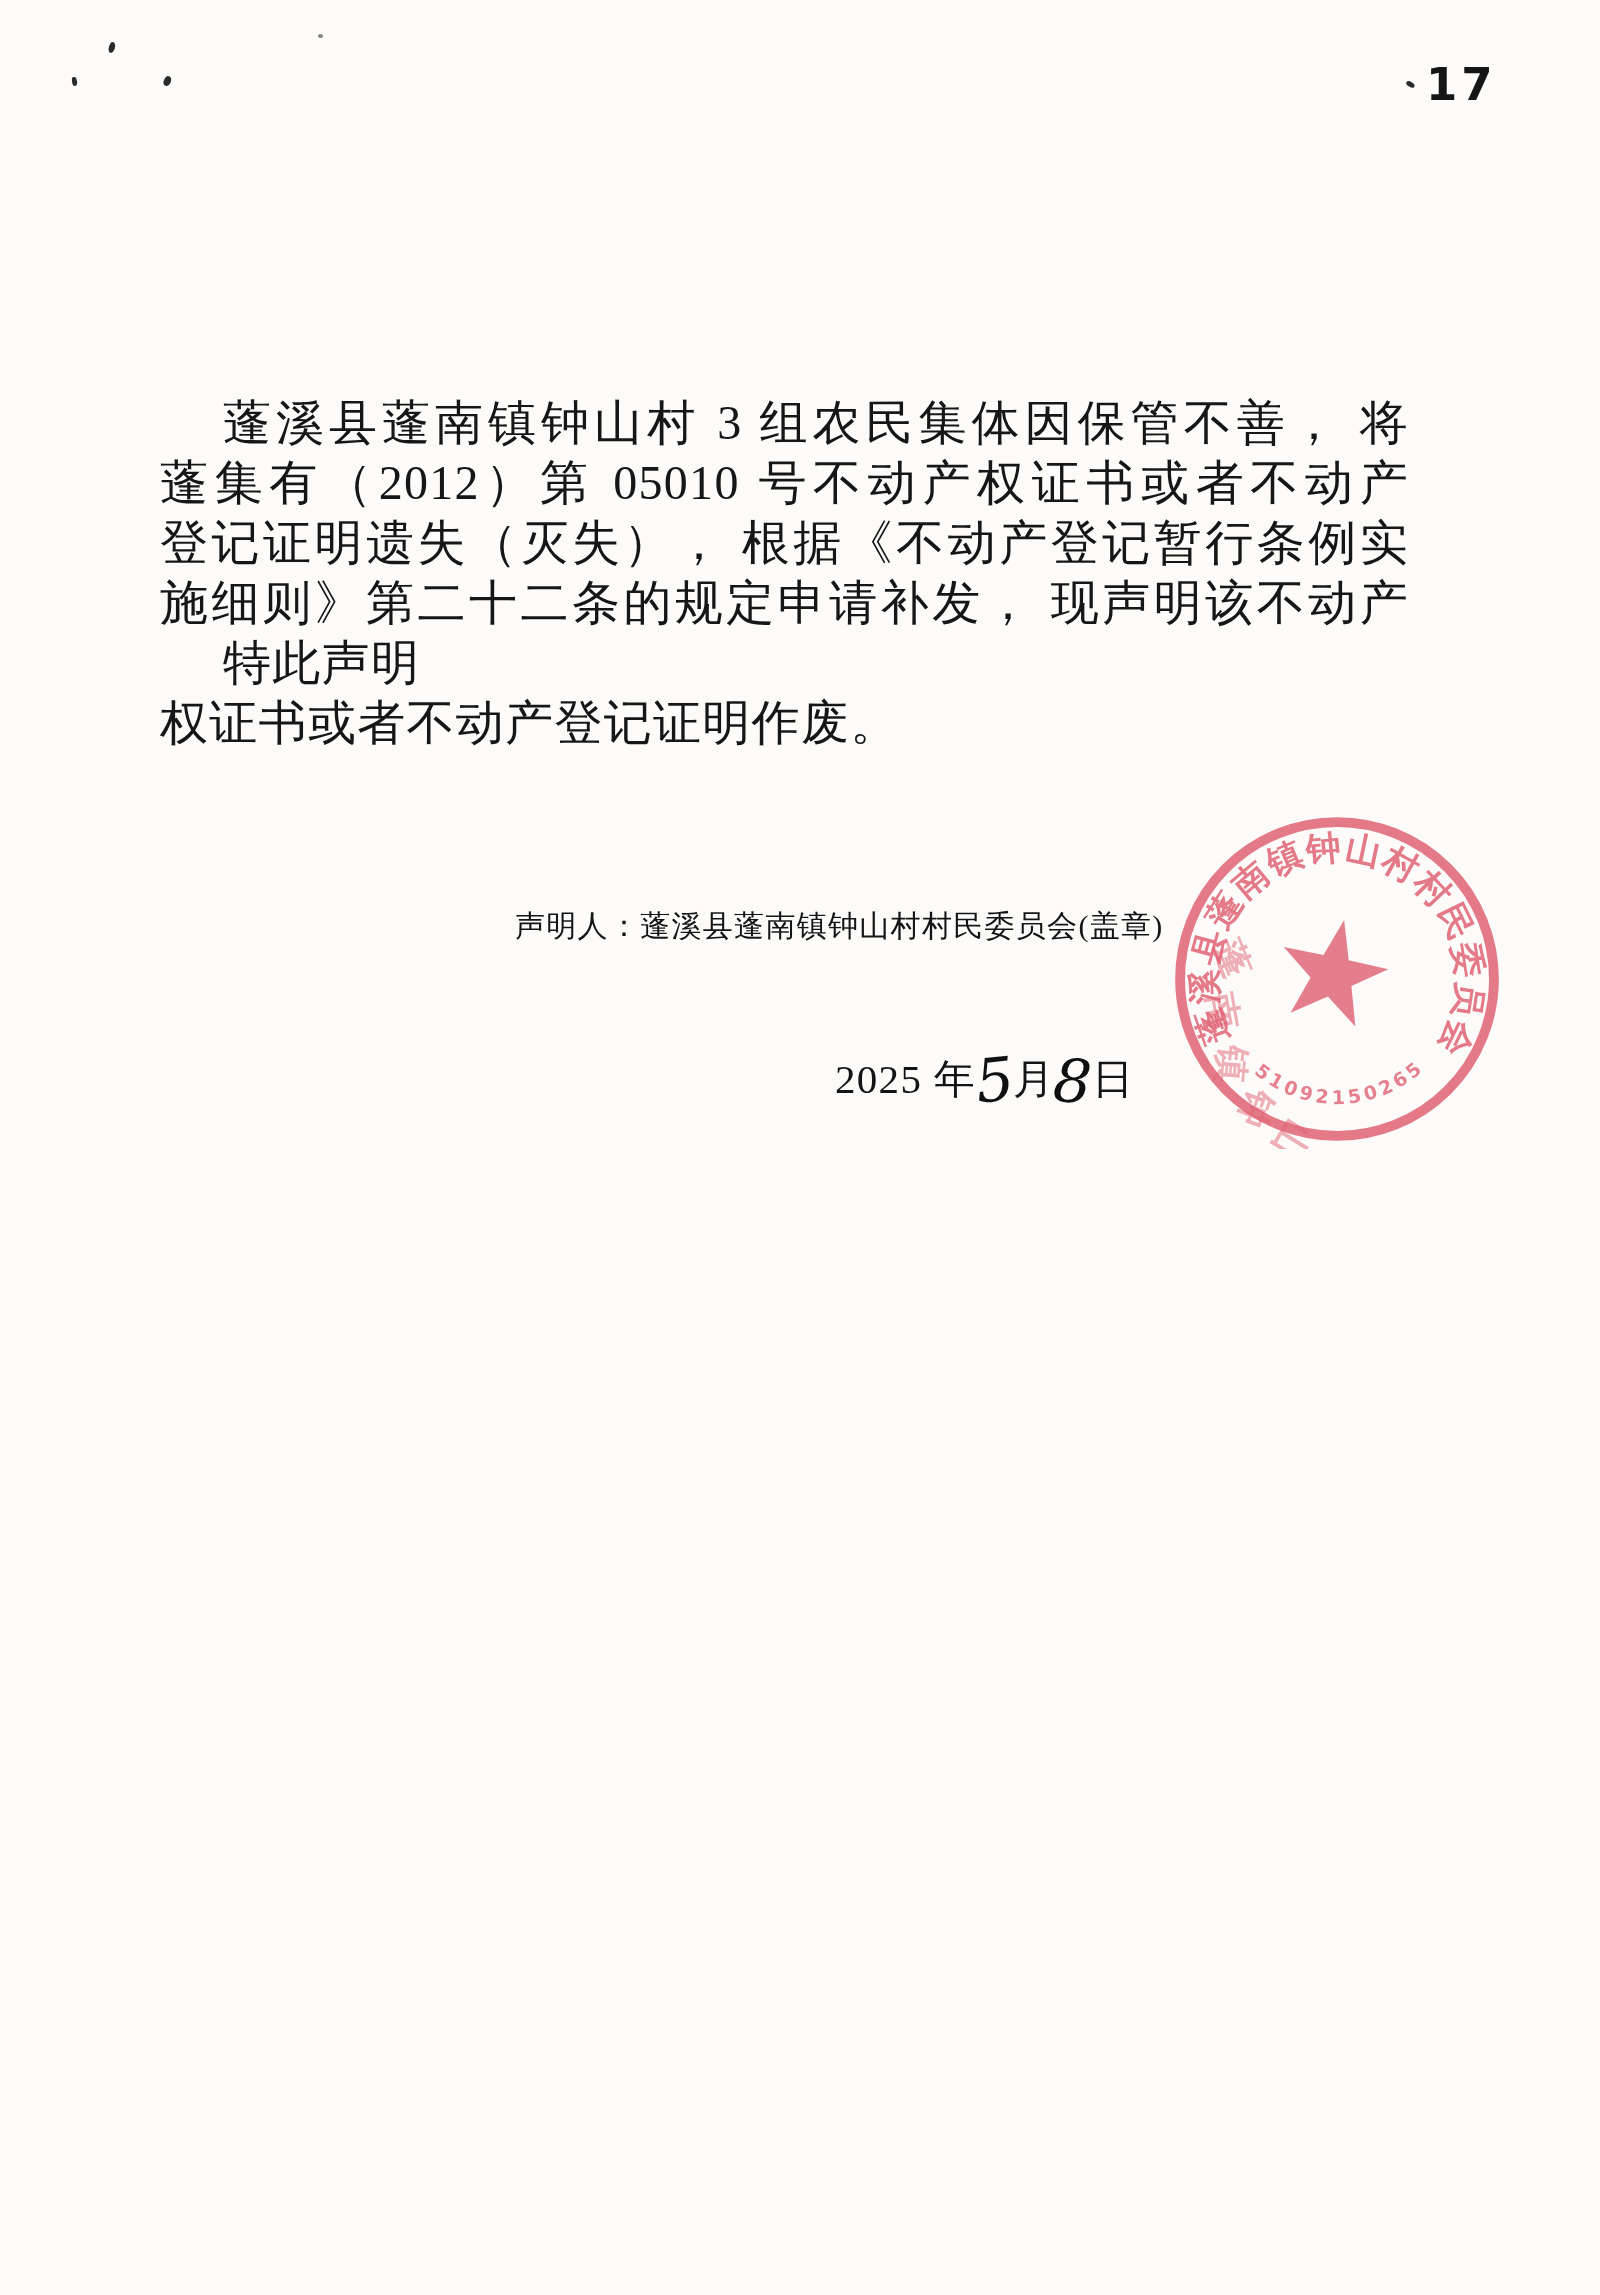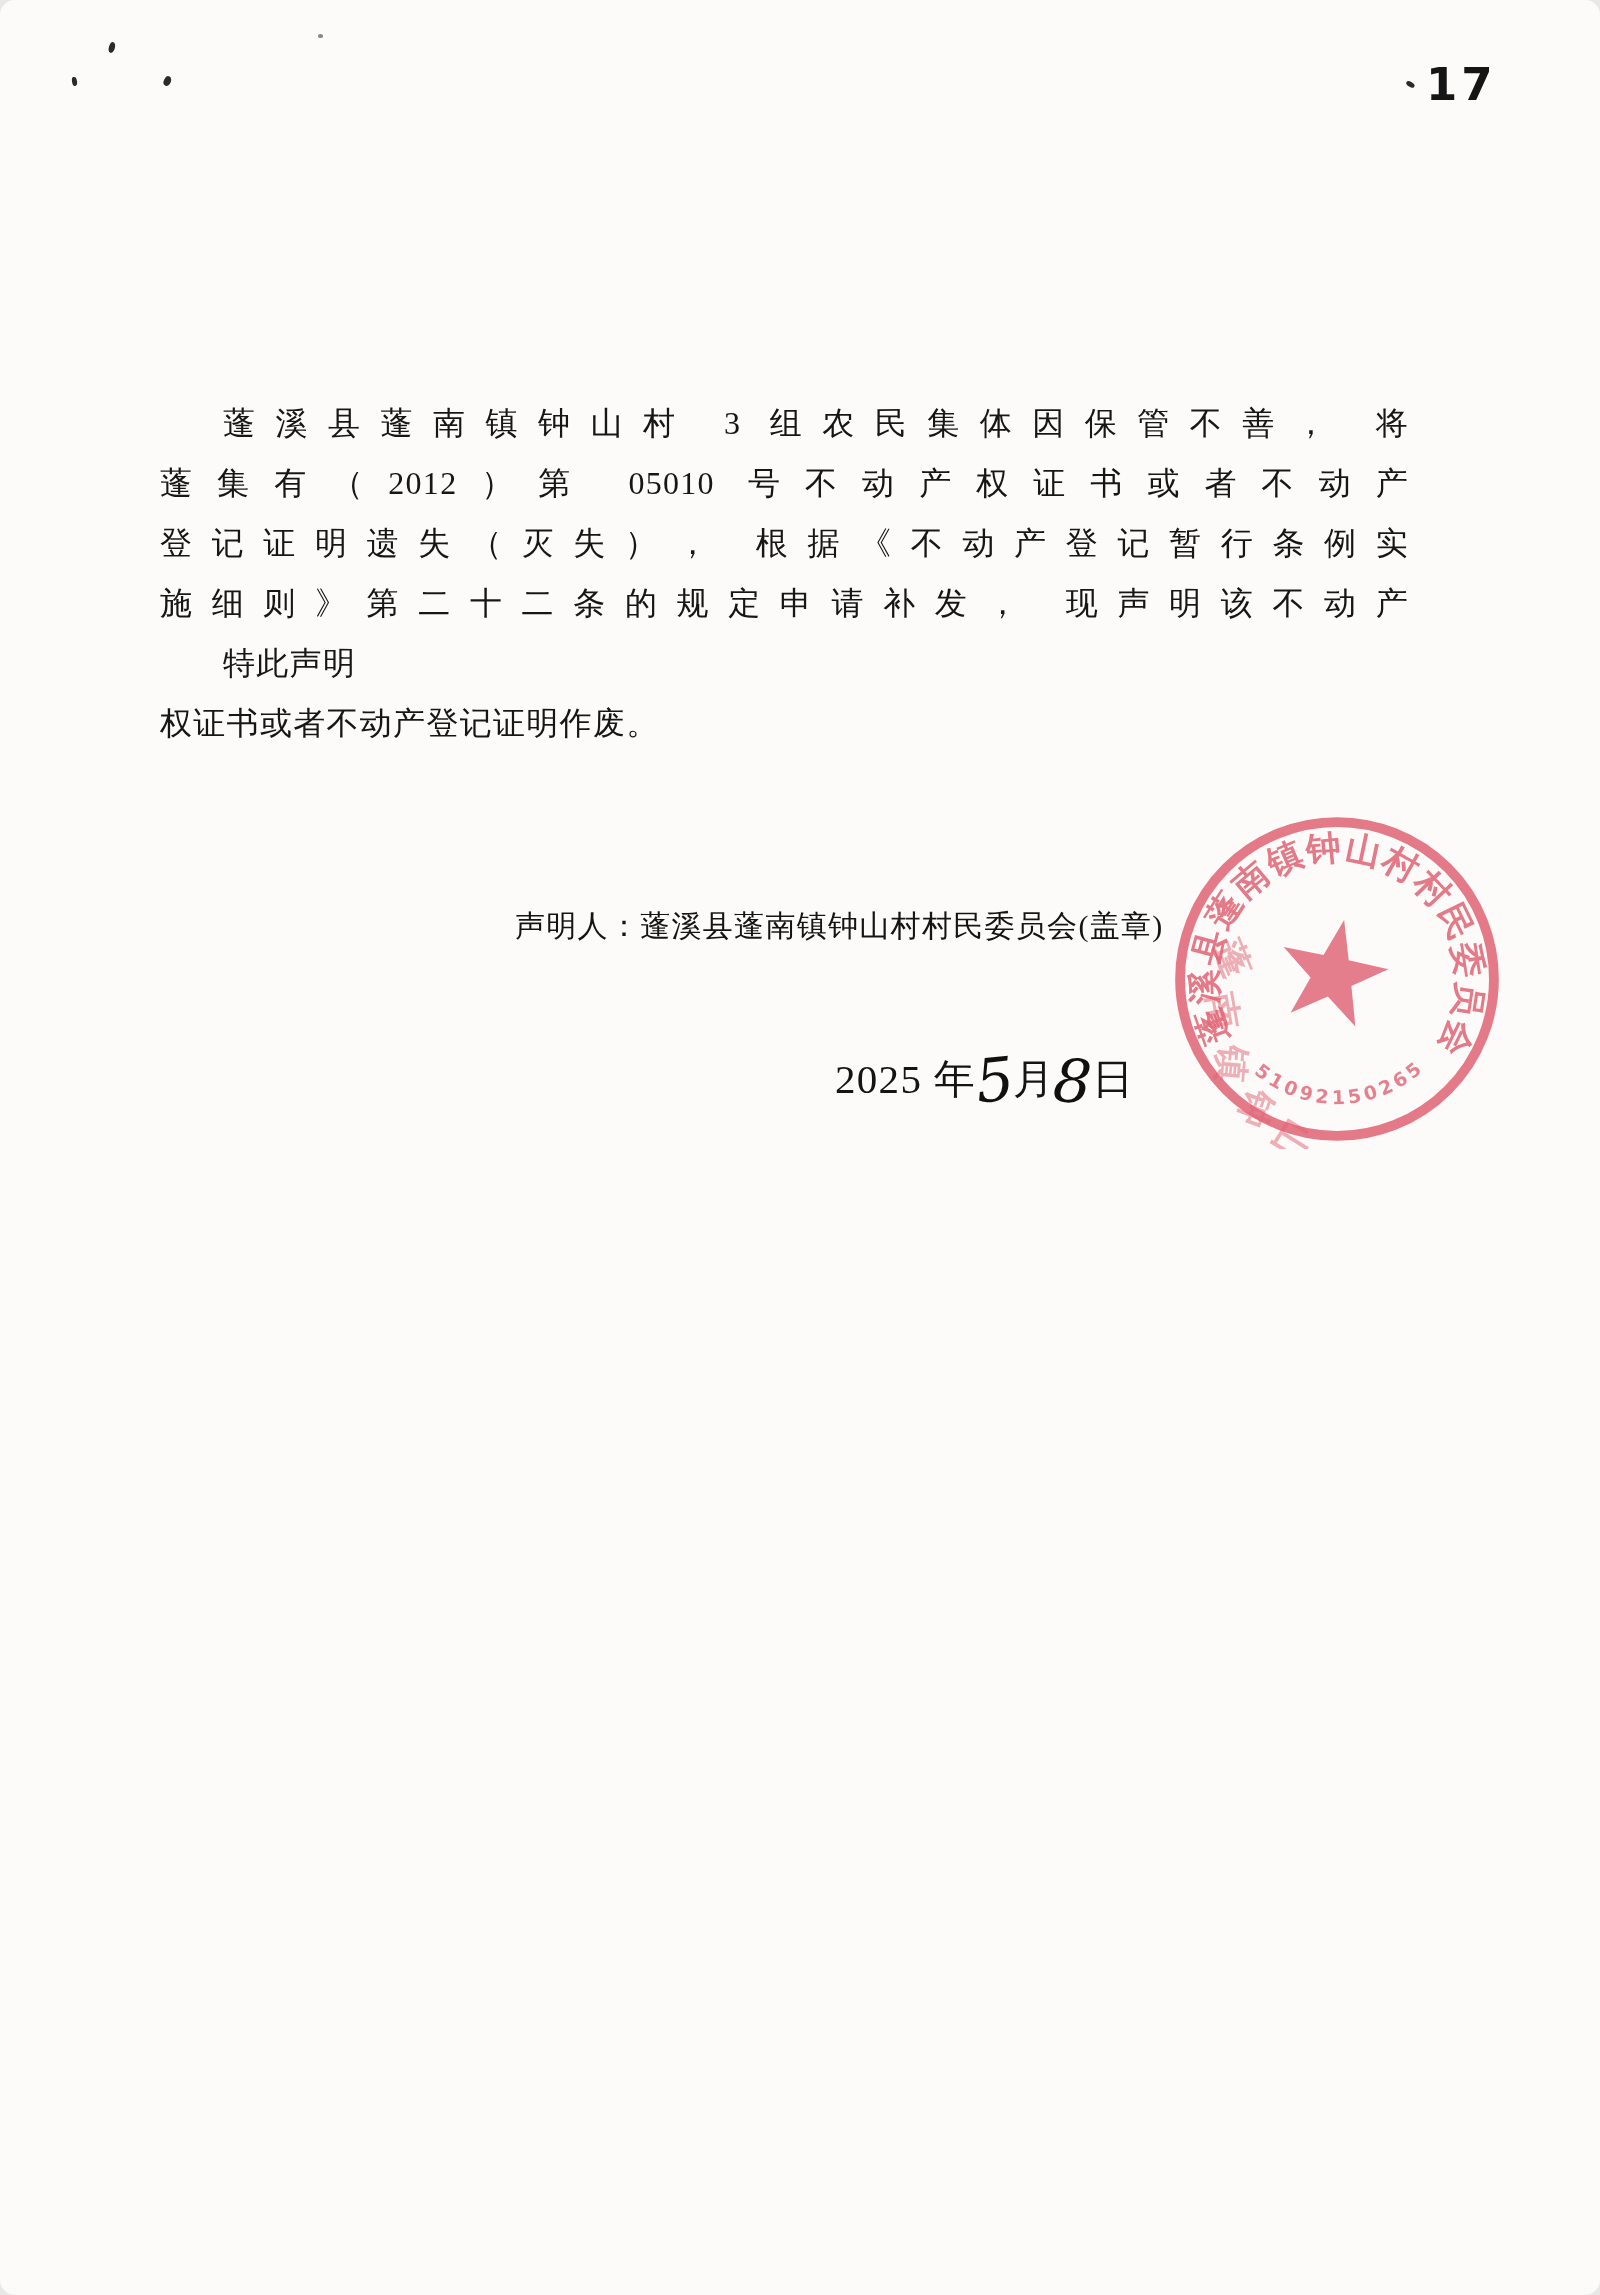--- a/index.html
+++ b/index.html
@@ -4,21 +4,20 @@
 <style>
   html,body{margin:0;padding:0;}
   body{background:#e8e8e8;}
   .page{
     position:relative;
     width:1600px;height:2295px;
     background:#fcfbf9;
     overflow:hidden;
     font-family:"Liberation Serif", serif;
     color:#1c1c1c;
-    border-radius:15px;
   }
   
   .speck{position:absolute;background:#2a2a2a;border-radius:45% 55% 50% 50%;}
   .speck.s1{left:109px;top:42px;width:5.9px;height:10.5px;transform:rotate(18deg);}
   .speck.s2{left:72px;top:77px;width:4.6px;height:8.5px;transform:rotate(-8deg);}
   .speck.s3{left:164px;top:76px;width:6.5px;height:9.8px;transform:rotate(25deg);}
   .speck.s4{left:318px;top:34px;width:5.2px;height:3.9px;opacity:.55;}
   .speck.s5{left:1406px;top:82px;width:9.2px;height:4.6px;transform:rotate(32deg);border-radius:50%;}
 
   .page-number{
@@ -31,21 +30,21 @@
     position:absolute;left:0;top:253px;width:1600px;
     text-align:center;
     font-family:"Liberation Sans", sans-serif;
     font-weight:700;font-size:42px;letter-spacing:4.6px;color:#0f0f0f;
   }
 
   .body-block{
     position:absolute;left:160px;top:393px;width:1249px;
   }
   .body-line{
-    font-size:32px;line-height:60px;letter-spacing:1.3px;
+    font-size:48px;line-height:60px;letter-spacing:1.3px;
     white-space:normal;color:#161616;
   }
   .body-line.just{text-align:justify;text-align-last:justify;}
   .body-line.indent{text-indent:63px;}
 
   .signature-line{
     position:absolute;left:515px;top:906px;
     font-size:30px;letter-spacing:1.3px;color:#141414;
     white-space:nowrap;
   }

